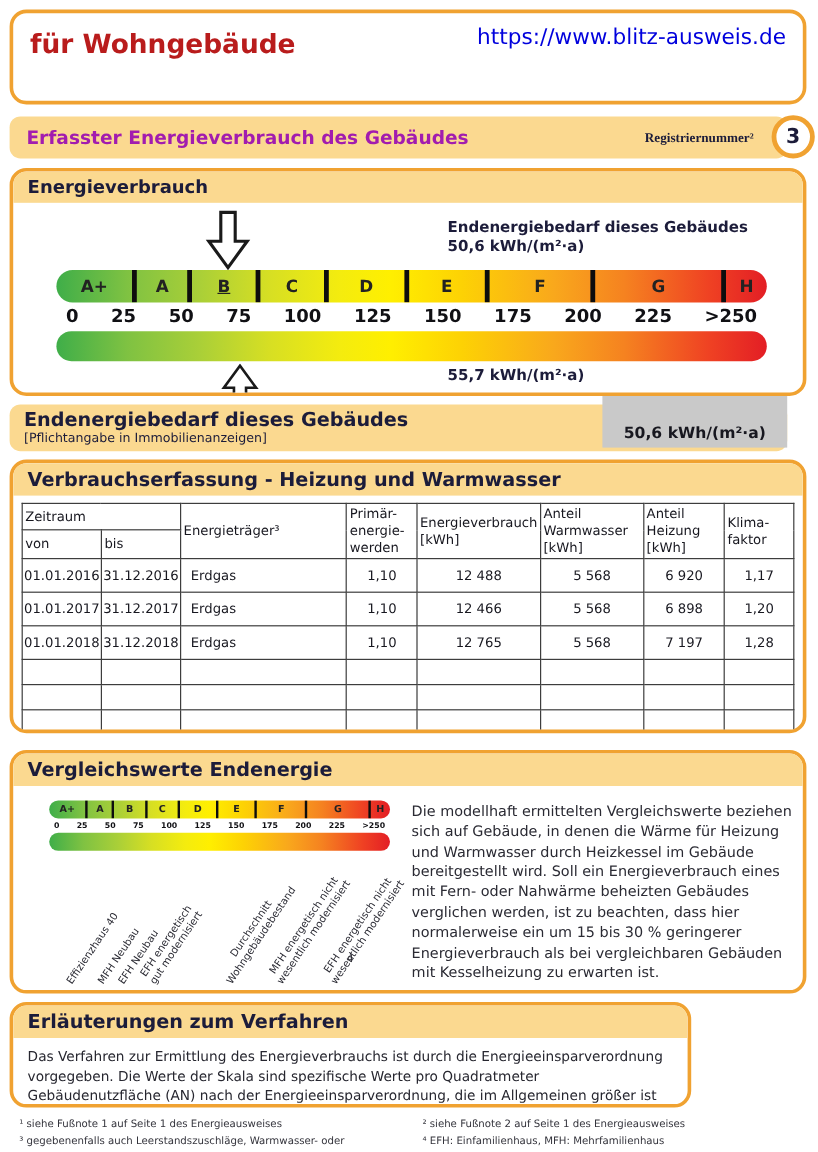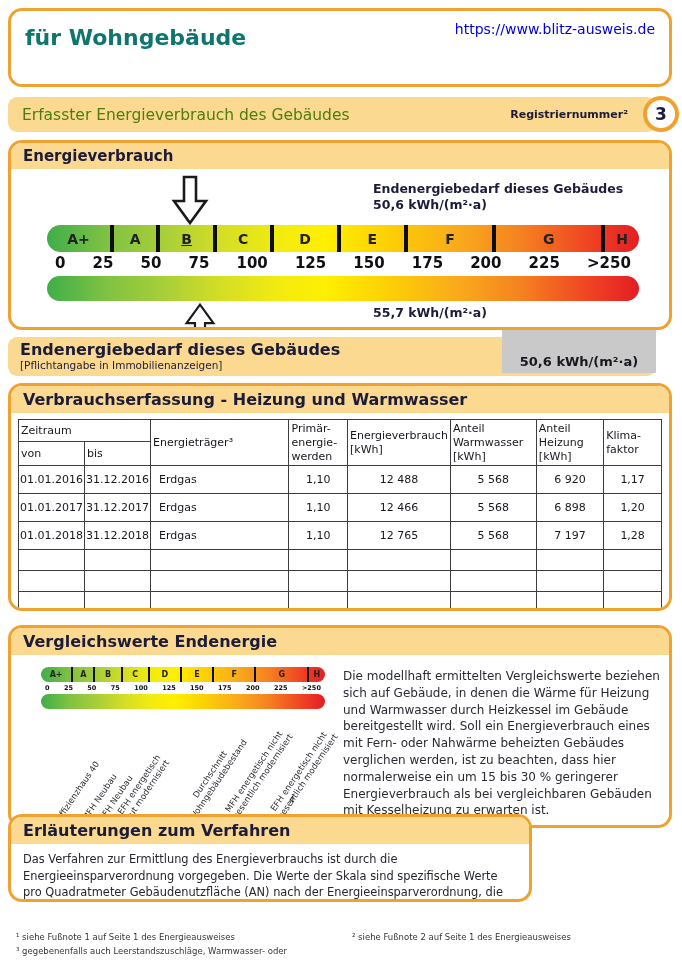--- a/index.html
+++ b/index.html
@@ -4,27 +4,27 @@
 <style>
   html,body{margin:0;padding:0;background:#e9e9e9;}
   .page{position:relative;width:682px;height:960px;background:#ffffff;overflow:hidden;
         font-family:"DejaVu Sans","Liberation Sans",sans-serif;color:#23233a;}
   .obox{position:absolute;border:3px solid #f0a231;border-radius:14px;background:#fff;box-sizing:border-box;overflow:hidden;}
   .pbar{position:absolute;background:#fbd990;border-radius:9px;box-sizing:border-box;}
   .sechdr{background:#fbd990;padding:4px 12px;font-weight:bold;font-size:16px;color:#1c1c3a;}
   
   .title-row{display:flex;align-items:baseline;gap:14px;padding:14px 14px 0 14px;}
   .big-title{font-size:43px;font-weight:900;letter-spacing:-1px;color:#101014;line-height:1;}
-  .for-title{font-size:22px;font-weight:bold;color:#0f766e;}
-  .url{position:absolute;top:10px;right:14px;font-size:14px;color:#0000dd;text-decoration:none;}
+  .for-title{font-size:22px;font-weight:bold;color:#b91c1c;}
+  .url{position:absolute;top:10px;right:14px;font-size:18px;color:#0000dd;text-decoration:none;}
   
   .bar2-inner{display:flex;align-items:center;height:100%;padding:0 14px;box-sizing:border-box;}
-  .bar2-title{font-weight:normal;font-size:15.5px;color:#4d7c0f;flex:0 0 auto;}
+  .bar2-title{font-weight:bold;font-size:15.5px;color:#a21caf;flex:0 0 auto;}
   .reg{margin-left:auto;font-size:11px;color:#1c1c3a;display:flex;gap:10px;align-items:center;padding-right:14px;}
-  .reg b{font-size:11px;}
+  .reg b{font-size:11px;font-family:Liberation Serif, serif;}
   .pageno{position:absolute;left:643px;top:96px;width:36px;height:36px;border-radius:50%;
           border:4px solid #f0a231;background:#fff;box-sizing:border-box;display:flex;align-items:center;
           justify-content:center;font-weight:bold;font-size:17px;color:#1c1c3a;z-index:5;}
   
   .grad{background:linear-gradient(90deg,#3fae49 0%,#7fc242 10%,#a9cf38 20%,#d7df23 30%,#f4ec0e 40%,
         #ffef00 47%,#fdd204 57%,#f9a81c 70%,#f58220 80%,#ef4123 92%,#e31e25 100%);}
   .letterbar{position:absolute;display:flex;border-radius:14px;overflow:hidden;}
   .band{display:flex;align-items:center;justify-content:center;font-size:14px;font-weight:600;color:#222;box-sizing:border-box;}
   .band + .band{border-left:4px solid #0d0d0d;}
   .band.current{font-weight:800;text-decoration:underline;}
@@ -274,26 +274,27 @@
       <span class="rlabel" style="left:207px;">MFH energetisch nicht
 wesentlich modernisiert</span>
       <span class="rlabel" style="left:252px;">EFH energetisch nicht
 wesentlich modernisiert</span>
       <span class="fnref" style="left:258px;bottom:22px;">4</span>
     </div>
 
     <div class="cmp-par" style="left:332px;top:40px;width:322px;">Die modellhaft ermittelten Vergleichswerte beziehen sich auf Gebäude, in denen die Wärme für Heizung und Warmwasser durch Heizkessel im Gebäude bereitgestellt wird. Soll ein Energieverbrauch eines mit Fern- oder Nahwärme beheizten Gebäudes verglichen werden, ist zu beachten, dass hier normalerweise ein um 15 bis 30 % geringerer Energieverbrauch als bei vergleichbaren Gebäuden mit Kesselheizung zu erwarten ist.</div>
   </div>
 
-  <div class="obox" style="left:8px;top:814px;width:524px;height:88px;">
+  <div class="obox" style="left:8px;top:835px;width:568px;height:88px;">
     <div class="sechdr">Erläuterungen zum Verfahren</div>
     <div class="expl-body">Das Verfahren zur Ermittlung des Energieverbrauchs ist durch die Energieeinsparverordnung vorgegeben. Die Werte der Skala sind spezifische Werte pro Quadratmeter Gebäudenutzfläche (AN) nach der Energieeinsparverordnung, die im Allgemeinen größer ist als die Wohnfläche des Gebäudes. Der tatsächliche Energieverbrauch einer Wohnung oder eines Gebäudes weicht insbesondere wegen des Witterungseinflusses und sich ändernden Nutzerverhaltens vom angegebenen Energieverbrauch ab.</div>
   </div>
 
   <div class="fncol" style="left:16px;top:930px;width:330px;">
     <div>¹ siehe Fußnote 1 auf Seite 1 des Energieausweises</div>
     <div>³ gegebenenfalls auch Leerstandszuschläge, Warmwasser- oder Kühlpauschale in kWh</div>
   </div>
   <div class="fncol" style="left:352px;top:930px;width:320px;">
     <div>² siehe Fußnote 2 auf Seite 1 des Energieausweises</div>
+    <div>⁴ EFH: Einfamilienhaus, MFH: Mehrfamilienhaus</div>
   </div>
 
 </div>
 
 </body></html>

